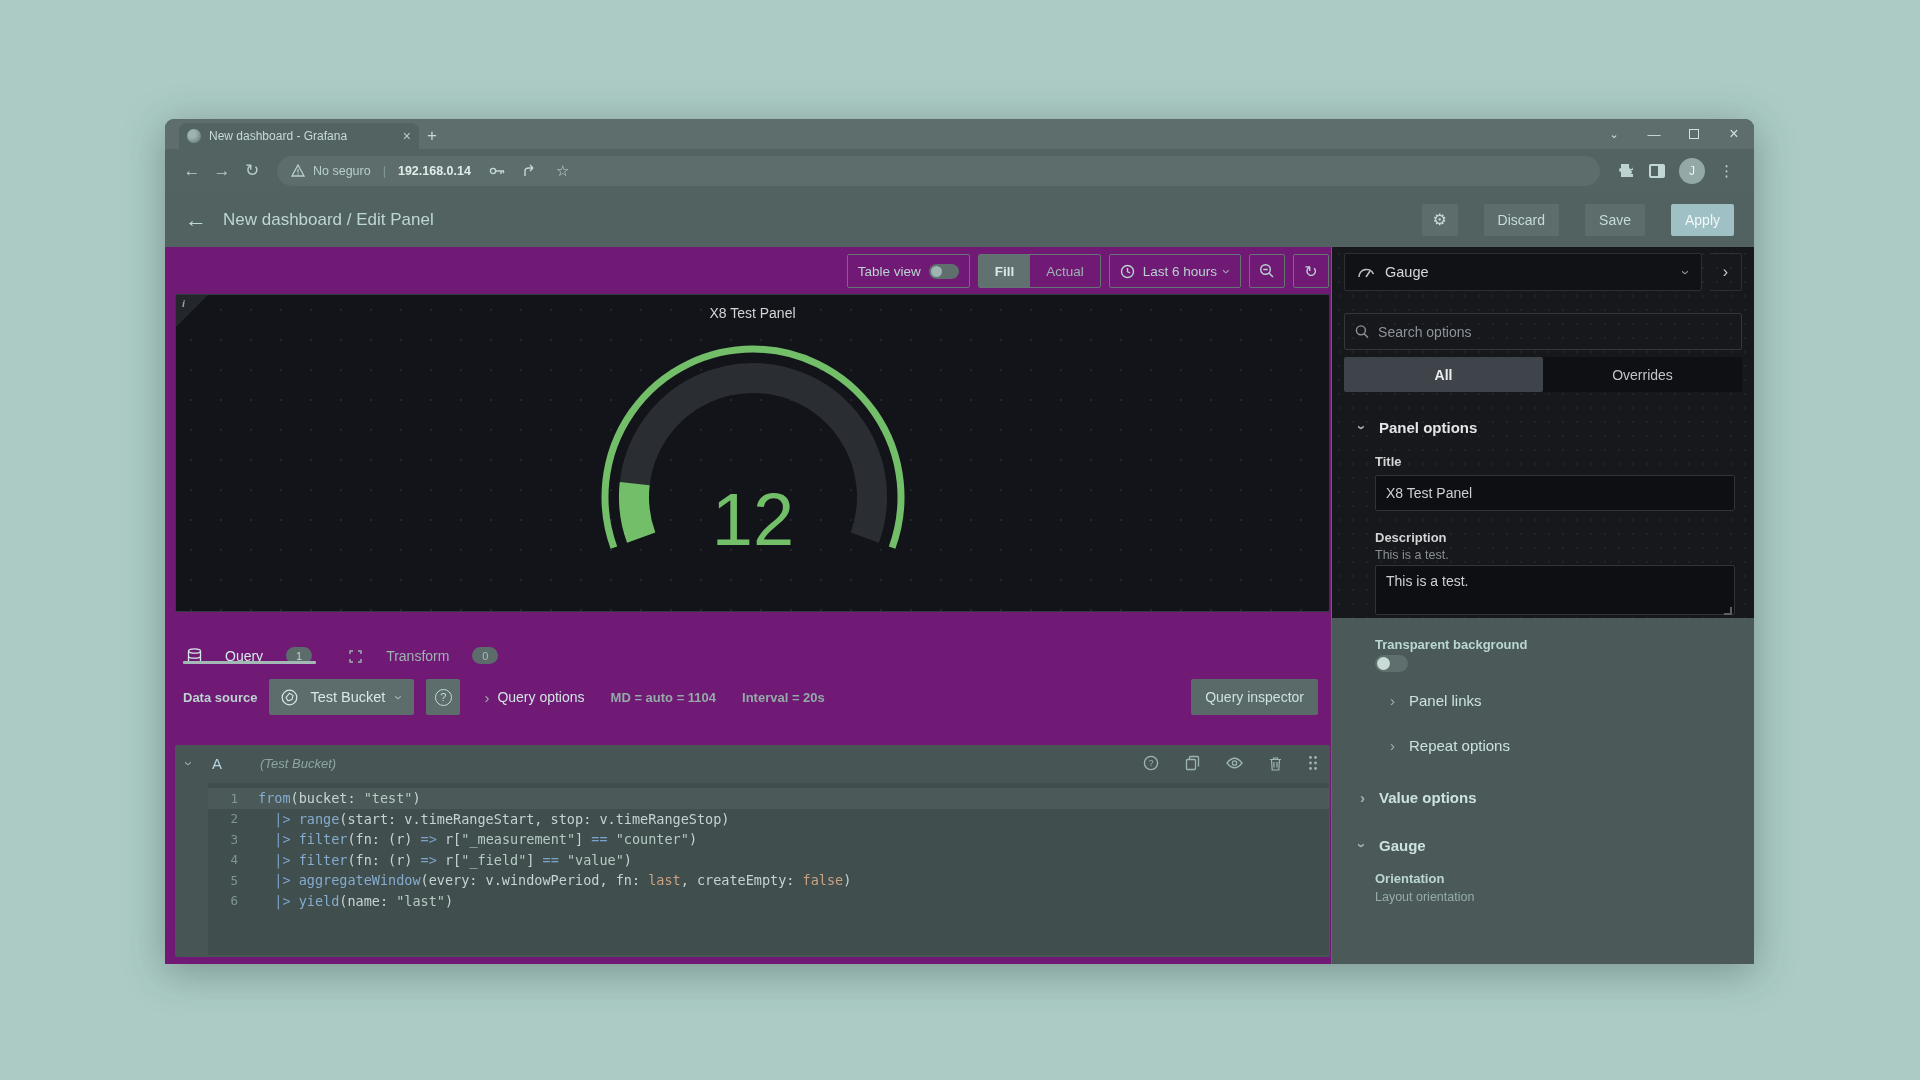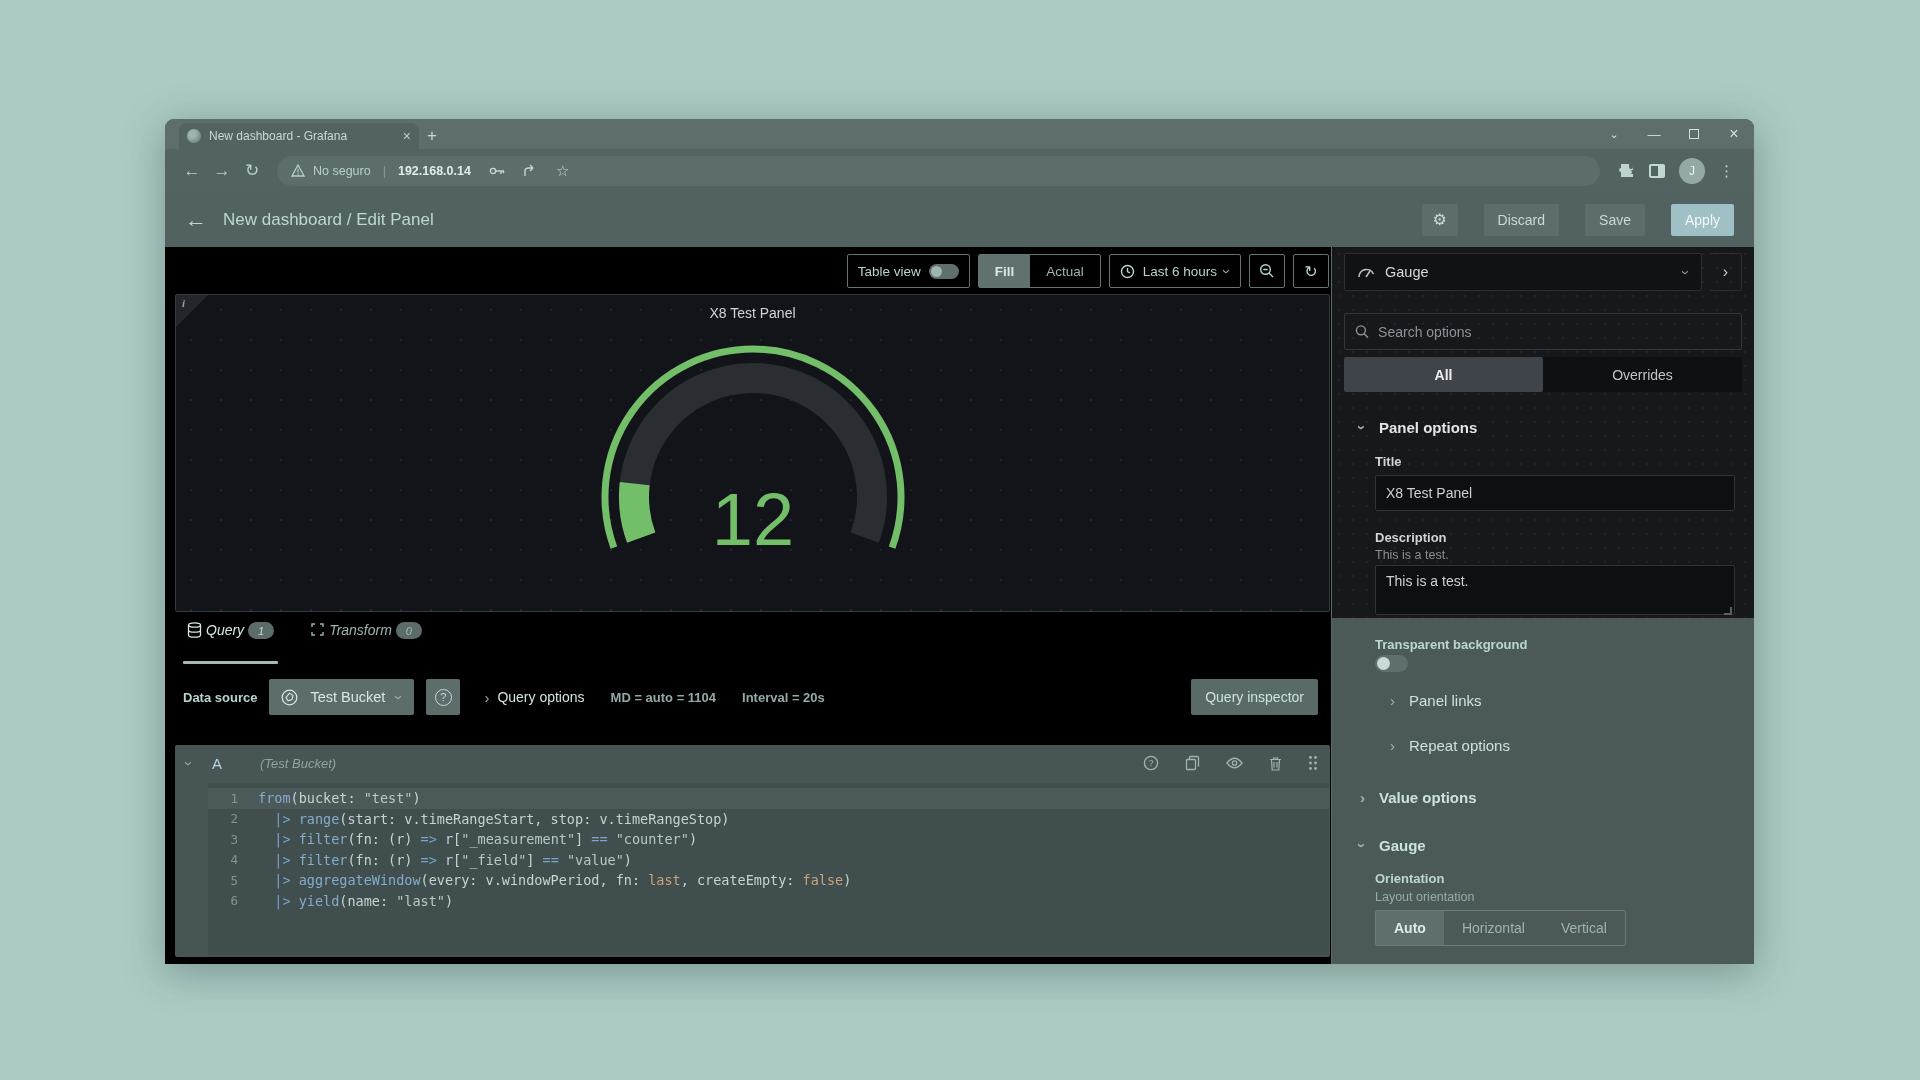--- a/index.html
+++ b/index.html
@@ -48,21 +48,21 @@
   .gf-header { height:55px; background:#526261; display:flex; align-items:center; padding:0 20px; gap:16px; }
   .back-arrow { color:#bcd8d3; font-size:22px; }
   .breadcrumb { color:#bcd8d3; font-size:17px; }
   .hdr-spacer { flex:1; }
   .hdr-btn { height:32px; background:#5d6d6c; border-radius:2px; display:flex; align-items:center;
              justify-content:center; padding:0 14px; color:#c6dbd7; font-size:14px; margin-left:10px; }
   .hdr-btn.icon { width:36px; padding:0; font-size:16px; }
   .hdr-btn.apply { background:#9fc0c4; color:#f2f8f7; }
 
   
-  .content { position:relative; height:717px; background:#000000;padding-left:32px; }
+  .content { position:relative; height:717px; background:#701a75;padding-left:32px; }
 
   .panel-toolbar { position:absolute; top:5px; right:425px; height:38px; display:flex; gap:8px; align-items:center; }
   .tbx { height:34px; border:1px solid #657574; border-radius:2px; display:flex; align-items:center;
          padding:0 10px; gap:8px; color:#b9d3cf; font-size:13.5px; }
   .mini-toggle { width:30px; height:15px; border-radius:8px; background:#5f6f6e; position:relative; }
   .mini-toggle::after { content:""; position:absolute; left:2px; top:2px; width:11px; height:11px;
                         border-radius:50%; background:#9fb5b2; }
   .seg { height:34px; border:1px solid #657574; border-radius:2px; display:flex; overflow:hidden; }
   .seg-btn { padding:0 16px; display:flex; align-items:center; color:#9db4b1; font-size:13.5px; }
   .seg-btn.active { background:#61716f; color:#d9eae6; font-weight:bold; }
@@ -74,21 +74,21 @@
            background-image:radial-gradient(#23272c 1.4px, transparent 1.5px); background-size:30px 30px; }
   .info-corner { position:absolute; left:0; top:0; width:0; height:0;
                  border-top:32px solid #23262b; border-right:32px solid transparent; }
   .info-i { position:absolute; left:6px; top:2px; color:#9aa0a6; font-size:11px; font-family:"Liberation Serif",serif; font-style:italic; font-weight:bold;}
   .panel-title { position:absolute; top:10px; left:0; right:0; text-align:center; color:#d2d4d6;
                  font-size:14px; font-weight:500; }
   .gauge-wrap { position:absolute; left:50%; top:42px; transform:translateX(-50%); }
   .gauge-num { font-weight:500; }
 
   .qtabs { position:absolute; left:18px; top:375px; height:42px; display:flex; gap:28px; }
-  .qtab { display:flex; align-items:flex-start; gap:4px; position:relative; padding:0 4px;font-style:italic; }
+  .qtab { display:flex; align-items:flex-end; gap:23px; position:relative; padding:0 4px; }
   .qtab .lbl { font-size:14px; color:#9db4b1; }
   .qtab.active .lbl { color:#d6e9e5; font-weight:500; }
   .qtab.active::after { content:""; position:absolute; left:0; right:0; bottom:0; height:3px;
                         background:#a3b9b6; border-radius:1px; }
   .badge { min-width:26px; height:17px; border-radius:9px; background:#5c6c6b; color:#c2d6d2;
            font-size:11px; display:flex; align-items:center; justify-content:center; padding:0 7px; }
   .qtab:not(.active) .badge { color:#a7bcb9; }
 
   .ds-row { position:absolute; left:18px; top:429px; width:1147px; height:42px; display:flex;
             align-items:center; gap:12px; }
@@ -443,21 +443,16 @@
         <span>Value options</span>
       </div>
 
       <div class="sec-hdr washed" style="top:586px;">
         <span class="chev down">›</span>
         <span>Gauge</span>
       </div>
 
       <div class="w-label" style="top:624px;">Orientation</div>
       <div class="w-hint" style="top:643px;">Layout orientation</div>
-      <div class="segmented" style="top:663px;">
-        <span class="opt active">Auto</span>
-        <span class="opt">Horizontal</span>
-        <span class="opt">Vertical</span>
-      </div>
     </div>
 
   </div>
 </div>
 
 </body></html>

